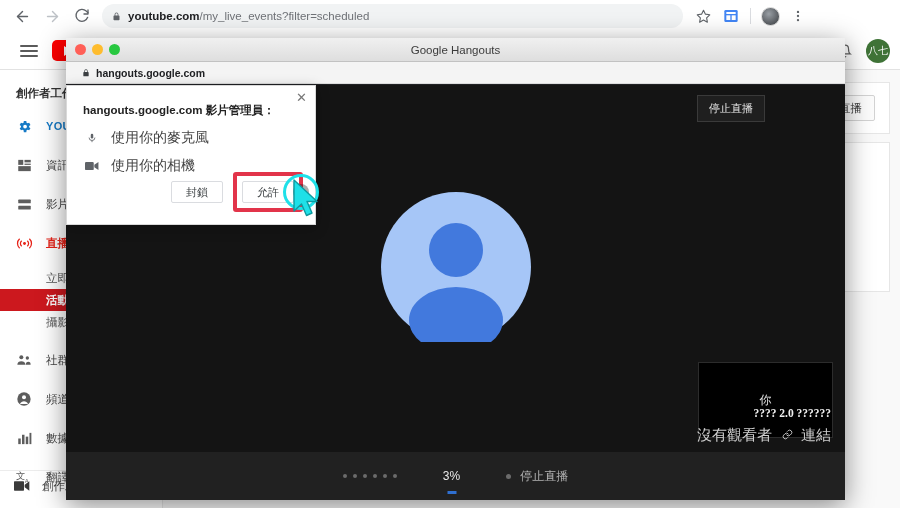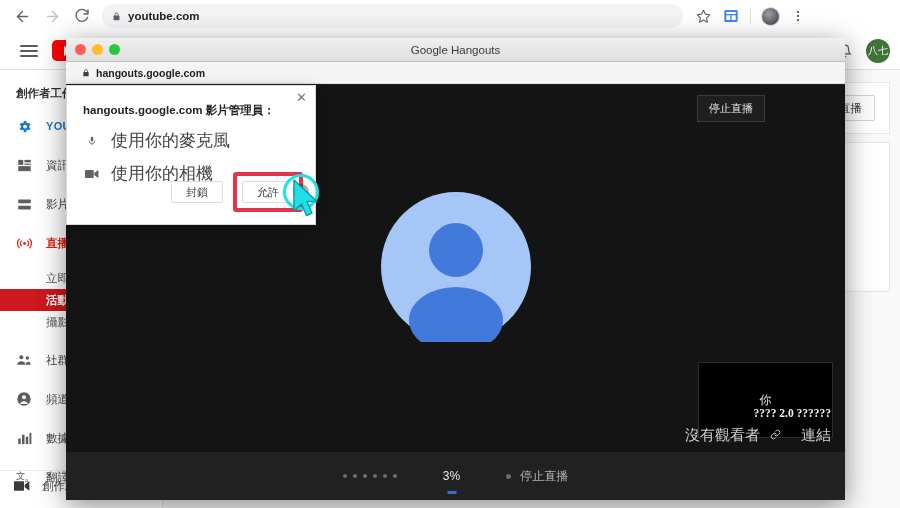--- a/index.html
+++ b/index.html
@@ -141,42 +141,42 @@
   }
   .stop-pill {
     position:absolute; right:80px; top:10px; background:#1f1f1f; color:#e8e8e8;
     font-size:11px; padding:5px 11px; border:1px solid #3a3a3a;
   }
   .stream-info {
     position:absolute; right:14px; bottom:6px; text-align:right; line-height:1.55;
   }
   .stream-title { font-size:11.5px; font-weight:700; color:#efefef;font-family:Liberation Serif, serif; }
   .stream-sub { font-size:15px; color:#cfcfcf; display:flex; gap:10px; justify-content:flex-end; align-items:center; }
-  .link-row { display:flex; align-items:center; gap:20px; }
+  .link-row { display:flex; align-items:center; gap:8px; }
 
   .bottom-bar {
     position:absolute; left:0; right:0; bottom:0; height:48px; background:#212121;
     display:flex; align-items:center; justify-content:center; gap:46px;
   }
   .dots { display:flex; gap:6px; }
   .dots i { width:4px; height:4px; border-radius:50%; background:#6b6b6b; display:block; }
   .pct { font-size:12px; color:#e9e9e9; position:relative; }
   .pct .underbar { position:absolute; left:50%; transform:translateX(-50%); bottom:-11px; width:9px; height:3px; background:#2f6fd0; }
   .stopstream { display:flex; align-items:center; gap:9px; font-size:12px; color:#b4b4b4; }
   .stopstream .d { width:5px; height:5px; border-radius:50%; background:#6b6b6b; display:block; }
 
   
   .perm {
     position:absolute; left:0px; top:47px; width:250px; height:140px;
     background:#fff; border:1px solid #d9d9d9; box-shadow:0 3px 12px rgba(0,0,0,.28);
     z-index:40;
   }
   .perm-close { position:absolute; right:8px; top:5px; font-size:13px; color:#777; line-height:1; }
   .perm-head { font-size:11.5px; color:#222; padding:17px 16px 11px 16px; font-weight:600; }
-  .perm-row { display:flex; align-items:center; gap:12px; padding:0 20px 10px 18px; font-size:17px; color:#444; }
+  .perm-row { display:flex; align-items:center; gap:12px; padding:0 20px 10px 18px; font-size:14px; color:#444; }
   .perm-row .pico { width:14px; display:flex; justify-content:center; color:#5f6368; }
   .perm-btns { position:absolute; right:12px; bottom:12px; display:flex; gap:10px; align-items:center; }
   .perm-btn {
     height:22px; padding:0 14px; border:1px solid #dadce0; background:#fff;
     font-size:11px; color:#3c4043; display:flex; align-items:center; border-radius:2px;font-family:Liberation Serif, serif;
   }
   .allow-wrap { position:relative; padding:5px; border:4px solid #e2344a; border-radius:3px; }
 
   
   .cursor { position:absolute; left:292px; top:178px; z-index:60; pointer-events:none; }
@@ -215,20 +215,21 @@
           </svg>
       </div>
     </div>
     <div class="omnibox">
       <span class="lock-ico">
         <svg width="9" height="11" viewBox="0 0 24 24" fill="#5f6368">
             <path d="M12 1a5 5 0 0 0-5 5v3H6a2 2 0 0 0-2 2v9a2 2 0 0 0 2 2h12a2 2 0 0 0 2-2v-9a2 2 0 0 0-2-2h-1V6a5 5 0 0 0-5-5zm0 2a3 3 0 0 1 3 3v3H9V6a3 3 0 0 1 3-3z"></path>
           </svg>
       </span>
       <span class="url-main">youtube.com</span>
+        <span class="url-rest">/my_live_events?filter=scheduled</span>
     </div>
     <div class="omni-right">
       <div class="star-ico">
         <svg width="15" height="15" viewBox="0 0 24 24" fill="none" stroke="#5f6368" stroke-width="1.8" stroke-linejoin="round">
             <polygon points="12 2 15.09 8.26 22 9.27 17 14.14 18.18 21.02 12 17.77 5.82 21.02 7 14.14 2 9.27 8.91 8.26 12 2"></polygon>
           </svg>
       </div>
       <div class="ext-ico">
         <svg width="16" height="16" viewBox="0 0 24 24">
             <rect x="2" y="3" width="20" height="18" rx="2" fill="#4285f4"></rect>

